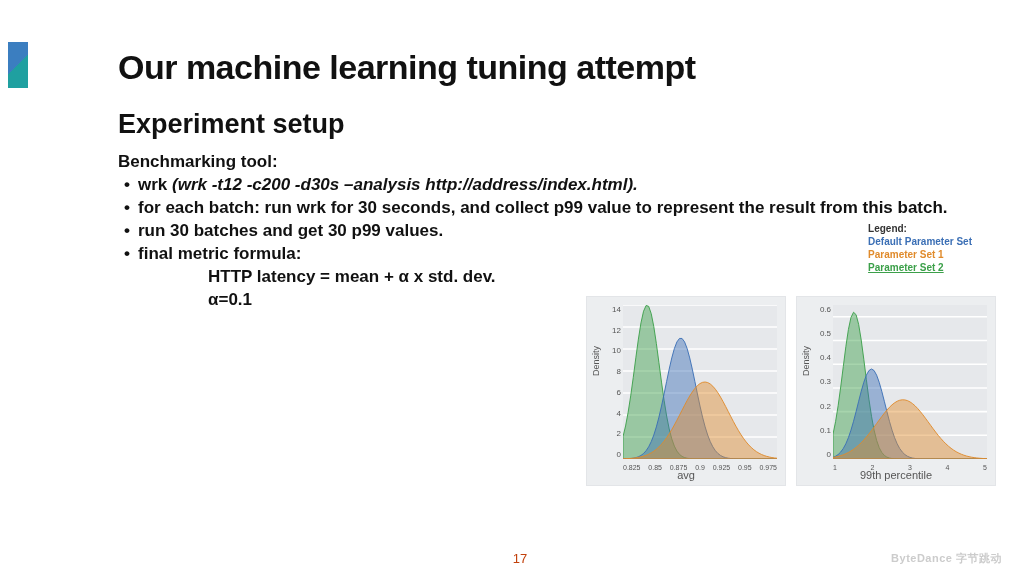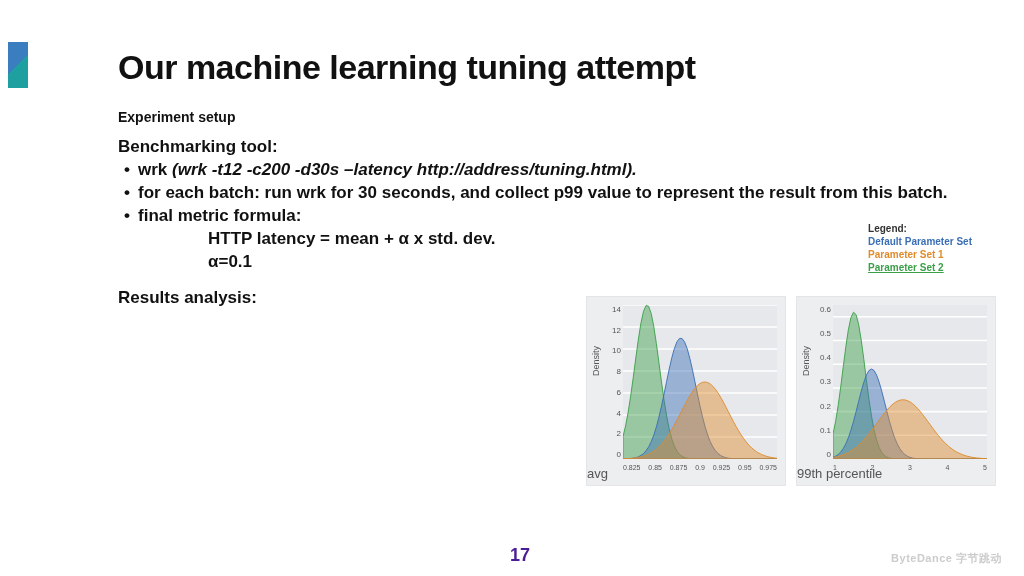--- a/index.html
+++ b/index.html
@@ -1,66 +1,66 @@
 <!DOCTYPE html>
 <html><head>
 <meta charset="utf-8">
 <style>
   * { margin: 0; padding: 0; box-sizing: border-box; }
   html, body { width: 1024px; height: 576px; background: #fff; font-family: Arial, Helvetica, sans-serif; color: #111; overflow: hidden; }
   .slide { position: relative; width: 1024px; height: 576px; padding: 48px 60px 0 110px; margin-left: 8px; }
   .accent { position: absolute; left: 0; top: 42px; width: 20px; height: 46px; background: linear-gradient(135deg, #3b7ec0 0%, #3b7ec0 50%, #1fa0a0 50%, #1fa0a0 100%); }
   h1 { font-size: 34px; font-weight: 900; letter-spacing: -0.5px; margin-bottom: 22px; }
-  h2 { font-size: 14px; font-weight: 800; margin-bottom: 12px; }
+  h2 { font-size: 27px; font-weight: 800; margin-bottom: 12px; }
   .sect { font-size: 17px; font-weight: 700; margin-bottom: 2px; }
   ul { list-style: none; padding-left: 6px; }
   li { font-size: 17px; font-weight: 700; line-height: 1.35; padding-left: 14px; position: relative; }
   li::before { content: "•"; position: absolute; left: 0; top: 0; }
   .cmd { font-style: italic; font-weight: 700; }
   .indent { padding-left: 90px; font-size: 17px; font-weight: 700; line-height: 1.35; }
   .results-block { margin-top: 14px; max-width: 460px; }
-  .page-num { position: absolute; bottom: 10px; left: 50%; transform: translateX(-50%); color: #4c1d95; font-size: 18px; font-weight: bold; }
+  .page-num { position: absolute; bottom: 10px; left: 50%; transform: translateX(-50%); color: #c2410c; font-size: 13px; }
   .watermark { position: absolute; bottom: 10px; right: 30px; color: #ccc; font-size: 11px; font-weight: 600; letter-spacing: 0.5px; }
   .legend { position: absolute; right: 60px; top: 222px; font-size: 10px; line-height: 1.3; }
   .legend .t { font-weight: 700; color: #333; }
   .legend .a { color: #3b6fb5; font-weight: 700; }
   .legend .b { color: #e08b2c; font-weight: 700; }
   .legend .c { color: #3ca04a; font-weight: 700; text-decoration: underline; }
   .charts { position: absolute; right: 36px; top: 296px; display: flex; gap: 10px; }
   .chart { width: 200px; height: 190px; background: #eceef0; position: relative; border: 1px solid #e3e5e8; }
   .plot { position: absolute; left: 36px; right: 8px; top: 8px; bottom: 26px; background: #e6e8eb; }
   .ylab { position: absolute; left: 4px; top: 50%; transform: rotate(-90deg) translateX(50%); transform-origin: left top; font-size: 9px; color: #555; }
-  .xlab { position: absolute; bottom: 4px; width: 100%; text-align: left; font-size: 13px; color: #555; }
+  .xlab { position: absolute; bottom: 4px; width: 100%; text-align: center; font-size: 11px; color: #555; }
   .yticks { position: absolute; left: 20px; top: 8px; bottom: 26px; width: 14px; font-size: 8px; color: #555; display: flex; flex-direction: column-reverse; justify-content: space-between; text-align: right; }
   .xticks { position: absolute; left: 36px; right: 8px; bottom: 14px; font-size: 7px; color: #555; display: flex; justify-content: space-between; }
   svg.dens { width: 100%; height: 100%; display: block; }
   .grid line { stroke: #fff; stroke-width: 1; }
 </style>
 </head>
 <body>
 
 <div class="slide">
   <div class="accent"></div>
 
   <h1>Our machine learning tuning attempt</h1>
   <h2>Experiment setup</h2>
 
   <div class="sect">Benchmarking tool:</div>
   <ul>
     <li>
-      <span>wrk </span><span class="cmd">(wrk -t12 -c200 -d30s –latency http://address/tuning.html).</span>
+      <span>wrk </span><span class="cmd">(wrk -t12 -c200 -d30s –analysis http://address/index.html).</span>
     </li>
     <li>for each batch: run wrk for 30 seconds, and collect p99 value to represent the result from this batch.</li>
+    <li>run 30 batches and get 30 p99 values.</li>
     <li>final metric formula:</li>
   </ul>
   <div class="indent">HTTP latency = mean + α x std. dev.</div>
   <div class="indent">α=0.1</div>
 
   <div class="results-block">
-    <div class="sect">Results analysis:</div>
   </div>
 
   <div class="legend">
     <div class="t">Legend:</div>
     <div class="a">Default Parameter Set</div>
     <div class="b">Parameter Set 1</div>
     <div class="c">Parameter Set 2</div>
   </div>
 
   <div class="charts">

